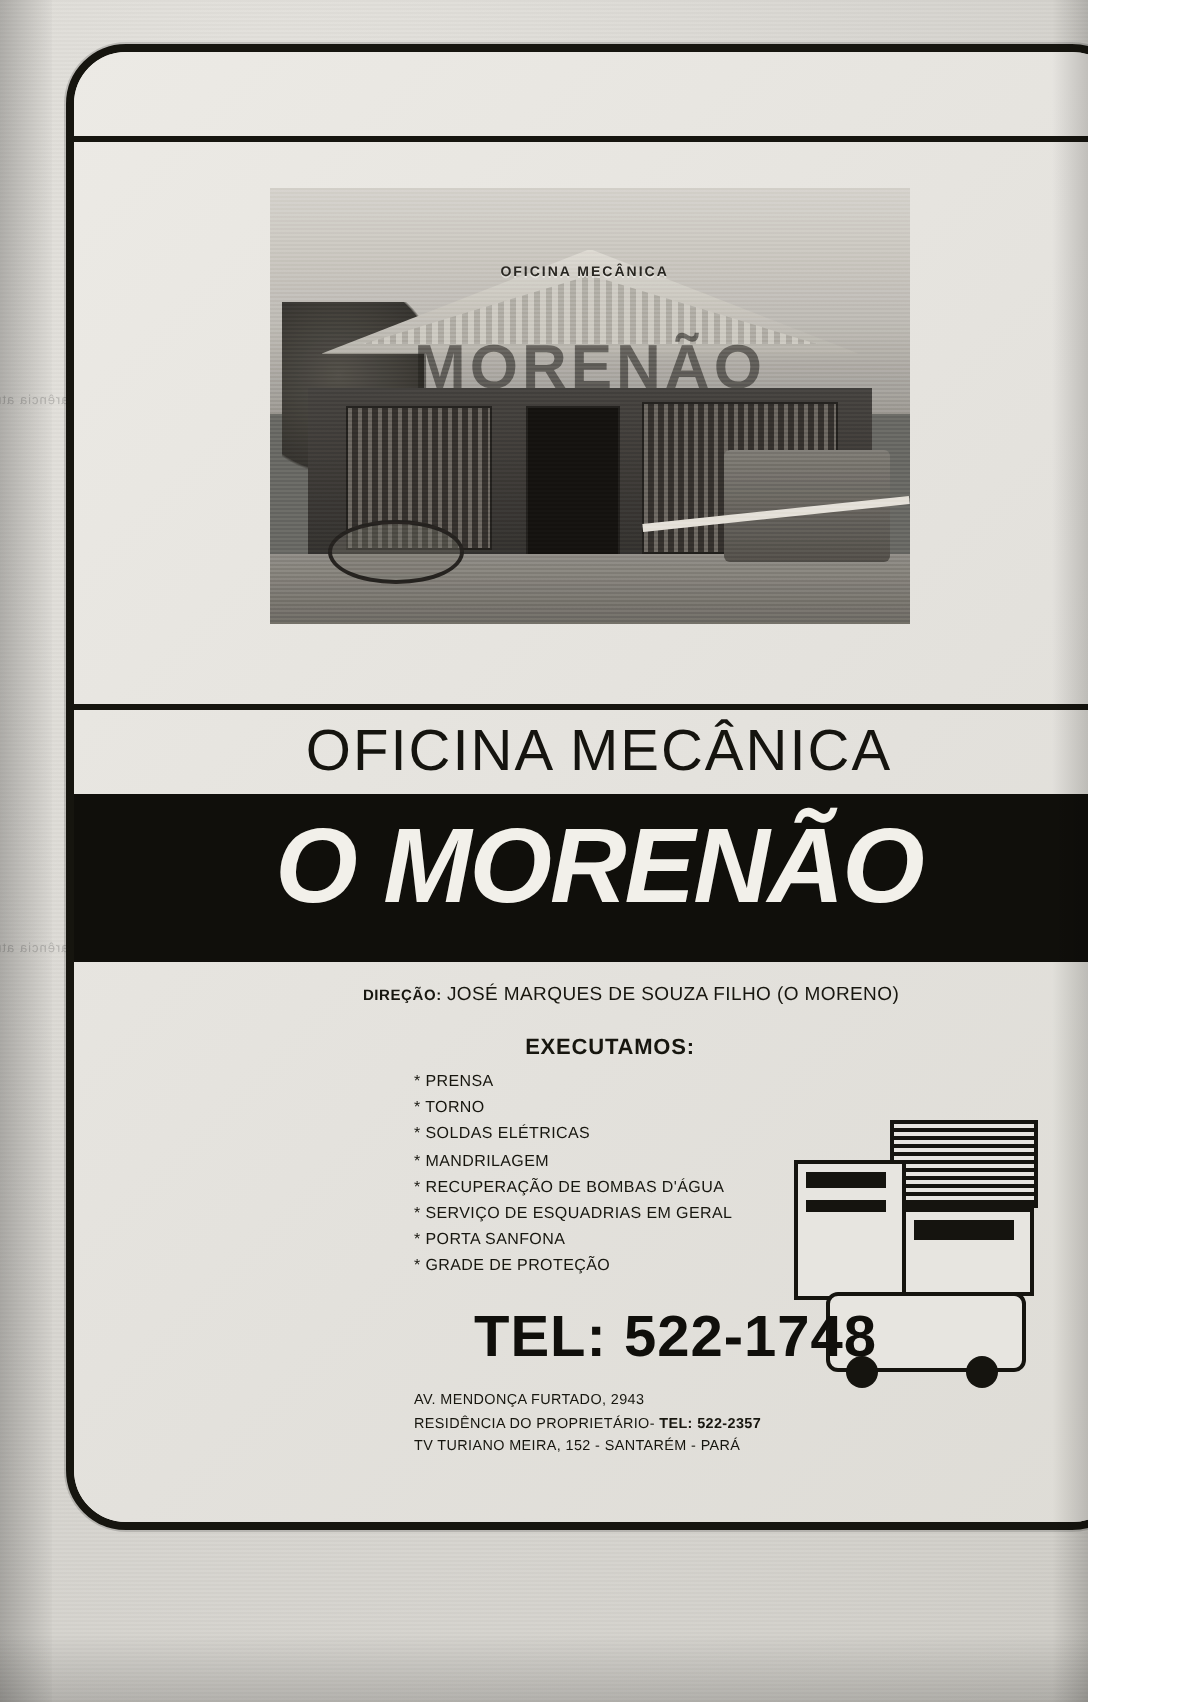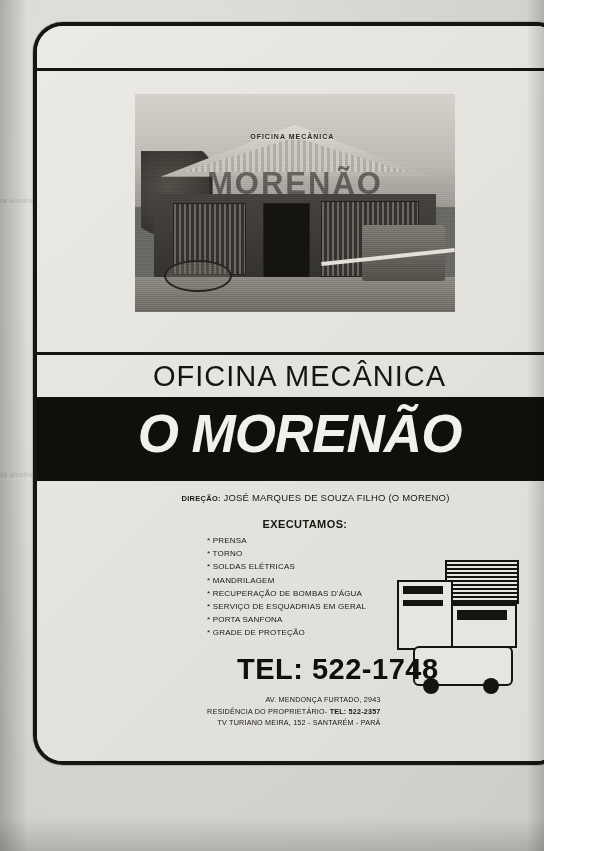--- a/index.html
+++ b/index.html
@@ -305,21 +305,20 @@
   }
 
   .addr {
     position: absolute;
     left: 170px;
     top: 668px;
     font-size: 7.2px;
     line-height: 11.5px;
     color: #17160f;
     letter-spacing: .2px;
-    text-align: right;
   }
   .addr b { font-weight: bold; }
 
   
   .illus {
     position: absolute;
     left: 350px;
     top: 520px;
     width: 150px;
     height: 160px;

